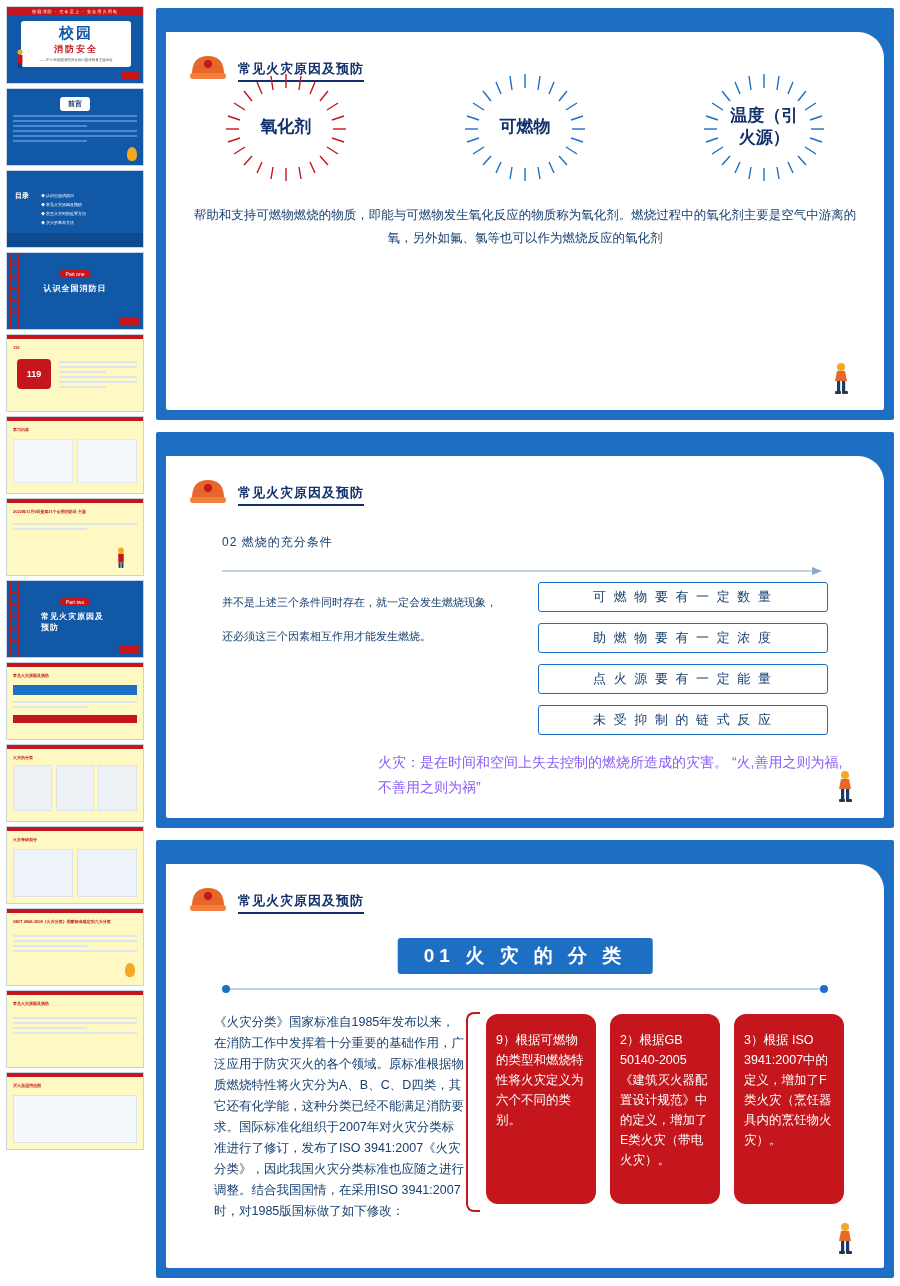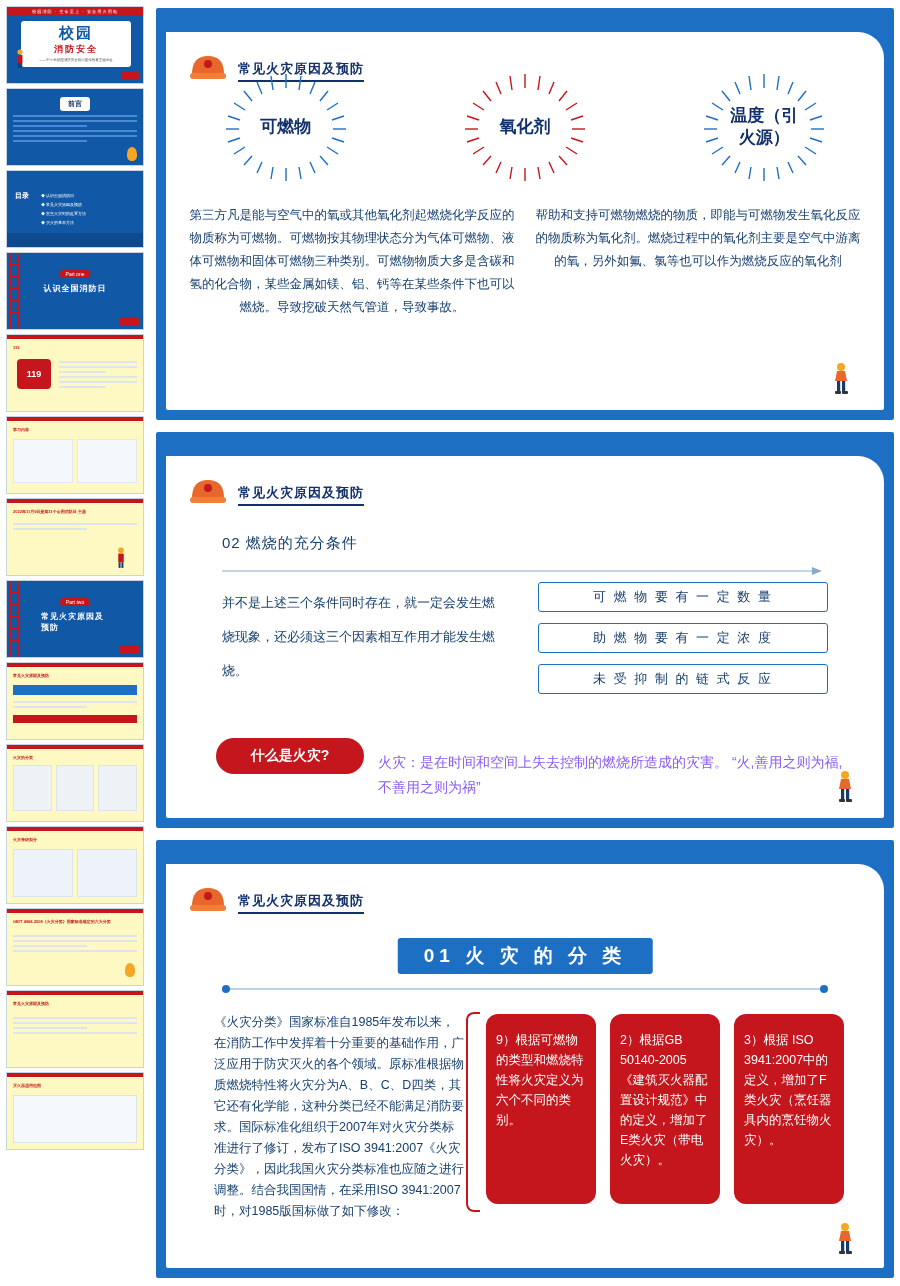--- a/index.html
+++ b/index.html
@@ -84,23 +84,23 @@
   #slide1 { top:8px; height:412px; }
   .circles-row { position:absolute; top:40px; left:0; width:100%; display:flex; justify-content:space-around;}
   .burst { position:relative; width:150px; height:110px; display:flex; align-items:center; justify-content:center;}
   .burst .label { font-size:17px; color:#12306b; font-weight:bold; text-align:center; line-height:22px; z-index:2;}
   .burst svg { position:absolute; left:0; top:0; }
   .cols { position:absolute; top:172px; left:22px; right:22px; display:flex; gap:18px;}
   .cols p { flex:1; font-size:12.5px; line-height:23px; color:#17406f; text-align:center; margin:0;}
 
   
   #slide2 { top:432px; height:396px; }
-  .s2-head { position:absolute; left:56px; top:78px; font-size:15px; color:#17406f; letter-spacing:1px;}
+  .s2-head { position:absolute; left:56px; top:78px; font-size:12px; color:#17406f; letter-spacing:1px;}
   .s2-arrow { position:absolute; left:56px; top:110px; right:70px; height:10px;}
-  .s2-left { position:absolute; left:56px; top:130px; width:280px; font-size:13px; line-height:34px; color:#17406f;}
+  .s2-left { position:absolute; left:56px; top:130px; width:280px; font-size:11px; line-height:34px; color:#17406f;font-family:Liberation Mono, monospace;}
   .s2-boxes { position:absolute; right:56px; top:126px; width:290px;}
   .s2-box {
     border:1px solid #1d6fc4; border-radius:3px; height:30px; margin-bottom:11px;
     display:flex; align-items:center; justify-content:center; font-size:13px; color:#17406f; letter-spacing:2px;
   }
   .s2-redbtn {
     position:absolute; left:50px; top:282px; width:148px; height:36px; background:#c4161c;
     border-radius:18px; color:#fff; font-size:14px; font-weight:bold; display:flex; align-items:center; justify-content:center;
   }
   .s2-def { position:absolute; left:212px; top:294px; right:40px; font-size:14px; line-height:25px; color:#8b5cf6;}
@@ -297,20 +297,52 @@
   <div class="slide" id="slide1">
     <div class="slide-inner">
       <svg class="helmet" viewBox="0 0 40 34">
         <path d="M4 26 Q4 8 20 8 Q36 8 36 26 Z" fill="#e8672a"></path>
         <rect x="2" y="25" width="36" height="6" rx="3" fill="#f07f3c"></rect>
         <circle cx="20" cy="16" r="4" fill="#c4161c"></circle>
       </svg>
       <div class="slide-title">常见火灾原因及预防</div>
 
       <div class="circles-row">
+        <div class="burst">
+          <svg width="150" height="110" viewBox="0 0 150 110">
+            <g stroke="#c4161c" stroke-width="1.4">
+              <line x1="75" y1="2" x2="75" y2="16"></line>
+                <line x1="90" y1="4" x2="88" y2="18"></line>
+              <line x1="104" y1="10" x2="99" y2="22"></line>
+                <line x1="117" y1="19" x2="109" y2="29"></line>
+              <line x1="127" y1="31" x2="116" y2="38"></line>
+                <line x1="133" y1="44" x2="121" y2="48"></line>
+              <line x1="135" y1="57" x2="122" y2="57"></line>
+                <line x1="133" y1="70" x2="121" y2="66"></line>
+              <line x1="127" y1="82" x2="116" y2="75"></line>
+                <line x1="117" y1="93" x2="109" y2="84"></line>
+              <line x1="104" y1="101" x2="99" y2="90"></line>
+                <line x1="90" y1="107" x2="88" y2="95"></line>
+              <line x1="75" y1="109" x2="75" y2="96"></line>
+                <line x1="60" y1="107" x2="62" y2="95"></line>
+              <line x1="46" y1="101" x2="51" y2="90"></line>
+                <line x1="33" y1="93" x2="41" y2="84"></line>
+              <line x1="23" y1="82" x2="34" y2="75"></line>
+                <line x1="17" y1="70" x2="29" y2="66"></line>
+              <line x1="15" y1="57" x2="28" y2="57"></line>
+                <line x1="17" y1="44" x2="29" y2="48"></line>
+              <line x1="23" y1="31" x2="34" y2="38"></line>
+                <line x1="33" y1="19" x2="41" y2="29"></line>
+              <line x1="46" y1="10" x2="51" y2="22"></line>
+                <line x1="60" y1="4" x2="62" y2="18"></line>
+            </g>
+          </svg>
+          <div class="label">氧化剂</div>
+        </div>
+
         <div class="burst">
           <svg width="150" height="110" viewBox="0 0 150 110">
             <g stroke="#1d6fc4" stroke-width="1.4">
               <line x1="75" y1="2" x2="75" y2="16"></line>
                 <line x1="90" y1="4" x2="88" y2="18"></line>
               <line x1="104" y1="10" x2="99" y2="22"></line>
                 <line x1="117" y1="19" x2="109" y2="29"></line>
               <line x1="127" y1="31" x2="116" y2="38"></line>
                 <line x1="133" y1="44" x2="121" y2="48"></line>
               <line x1="135" y1="57" x2="122" y2="57"></line>
@@ -327,52 +359,20 @@
                 <line x1="17" y1="70" x2="29" y2="66"></line>
               <line x1="15" y1="57" x2="28" y2="57"></line>
                 <line x1="17" y1="44" x2="29" y2="48"></line>
               <line x1="23" y1="31" x2="34" y2="38"></line>
                 <line x1="33" y1="19" x2="41" y2="29"></line>
               <line x1="46" y1="10" x2="51" y2="22"></line>
                 <line x1="60" y1="4" x2="62" y2="18"></line>
             </g>
           </svg>
           <div class="label">可燃物</div>
-        </div>
-
-        <div class="burst">
-          <svg width="150" height="110" viewBox="0 0 150 110">
-            <g stroke="#c4161c" stroke-width="1.4">
-              <line x1="75" y1="2" x2="75" y2="16"></line>
-                <line x1="90" y1="4" x2="88" y2="18"></line>
-              <line x1="104" y1="10" x2="99" y2="22"></line>
-                <line x1="117" y1="19" x2="109" y2="29"></line>
-              <line x1="127" y1="31" x2="116" y2="38"></line>
-                <line x1="133" y1="44" x2="121" y2="48"></line>
-              <line x1="135" y1="57" x2="122" y2="57"></line>
-                <line x1="133" y1="70" x2="121" y2="66"></line>
-              <line x1="127" y1="82" x2="116" y2="75"></line>
-                <line x1="117" y1="93" x2="109" y2="84"></line>
-              <line x1="104" y1="101" x2="99" y2="90"></line>
-                <line x1="90" y1="107" x2="88" y2="95"></line>
-              <line x1="75" y1="109" x2="75" y2="96"></line>
-                <line x1="60" y1="107" x2="62" y2="95"></line>
-              <line x1="46" y1="101" x2="51" y2="90"></line>
-                <line x1="33" y1="93" x2="41" y2="84"></line>
-              <line x1="23" y1="82" x2="34" y2="75"></line>
-                <line x1="17" y1="70" x2="29" y2="66"></line>
-              <line x1="15" y1="57" x2="28" y2="57"></line>
-                <line x1="17" y1="44" x2="29" y2="48"></line>
-              <line x1="23" y1="31" x2="34" y2="38"></line>
-                <line x1="33" y1="19" x2="41" y2="29"></line>
-              <line x1="46" y1="10" x2="51" y2="22"></line>
-                <line x1="60" y1="4" x2="62" y2="18"></line>
-            </g>
-          </svg>
-          <div class="label">氧化剂</div>
         </div>
 
         <div class="burst">
           <svg width="150" height="110" viewBox="0 0 150 110">
             <g stroke="#1d6fc4" stroke-width="1.4">
               <line x1="75" y1="2" x2="75" y2="16"></line>
                 <line x1="90" y1="4" x2="88" y2="18"></line>
               <line x1="104" y1="10" x2="99" y2="22"></line>
                 <line x1="117" y1="19" x2="109" y2="29"></line>
               <line x1="127" y1="31" x2="116" y2="38"></line>
@@ -396,21 +396,20 @@
               <line x1="46" y1="10" x2="51" y2="22"></line>
                 <line x1="60" y1="4" x2="62" y2="18"></line>
             </g>
           </svg>
           <div class="label" style="white-space:pre-line;">温度（引
 火源）</div>
         </div>
       </div>
 
       <div class="cols">
-        <p>第三方凡是能与空气中的氧或其他氧化剂起燃烧化学反应的物质称为可燃物。可燃物按其物理状态分为气体可燃物、液体可燃物和固体可燃物三种类别。可燃物物质大多是含碳和氢的化合物，某些金属如镁、铝、钙等在某些条件下也可以燃烧。导致挖破天然气管道，导致事故。</p>
         <p>帮助和支持可燃物燃烧的物质，即能与可燃物发生氧化反应的物质称为氧化剂。燃烧过程中的氧化剂主要是空气中游离的氧，另外如氟、氯等也可以作为燃烧反应的氧化剂</p>
       </div>
 
       <svg class="runner" style="right:30px; bottom:14px;" viewBox="0 0 26 34">
         <circle cx="13" cy="5" r="4" fill="#f5a623"></circle>
         <path d="M9 9 h8 l2 10 h-12 z" fill="#e8672a"></path>
         <rect x="9" y="19" width="3.2" height="11" fill="#1a3a6b"></rect>
         <rect x="14" y="19" width="3.2" height="11" fill="#1a3a6b"></rect>
         <rect x="7" y="29" width="6" height="3" fill="#333" rx="1"></rect>
         <rect x="14" y="29" width="6" height="3" fill="#333" rx="1"></rect>
@@ -431,24 +430,24 @@
       <svg class="s2-arrow" viewBox="0 0 600 10" preserveAspectRatio="none">
         <line x1="0" y1="5" x2="592" y2="5" stroke="#8aa9c9" stroke-width="1.2"></line>
         <polygon points="600,5 590,1 590,9" fill="#8aa9c9"></polygon>
       </svg>
 
       <div class="s2-left">并不是上述三个条件同时存在，就一定会发生燃烧现象，还必须这三个因素相互作用才能发生燃烧。</div>
 
       <div class="s2-boxes">
         <div class="s2-box">可 燃 物 要 有 一 定 数 量</div>
         <div class="s2-box">助 燃 物 要 有 一 定 浓 度</div>
+        <div class="s2-box">点 火 源 要 有 一 定 能 量</div>
         <div class="s2-box">未 受 抑 制 的 链 式 反 应</div>
       </div>
 
-      <div class="s2-redbtn">什么是火灾?</div>
       <div class="s2-def">火灾：是在时间和空间上失去控制的燃烧所造成的灾害。 “火,善用之则为福,不善用之则为祸”</div>
 
       <svg class="runner" style="right:26px; bottom:14px;" viewBox="0 0 26 34">
         <circle cx="13" cy="5" r="4" fill="#f5a623"></circle>
         <path d="M9 9 h8 l2 10 h-12 z" fill="#e8672a"></path>
         <rect x="9" y="19" width="3.2" height="11" fill="#1a3a6b"></rect>
         <rect x="14" y="19" width="3.2" height="11" fill="#1a3a6b"></rect>
         <rect x="7" y="29" width="6" height="3" fill="#333" rx="1"></rect>
         <rect x="14" y="29" width="6" height="3" fill="#333" rx="1"></rect>
       </svg>

